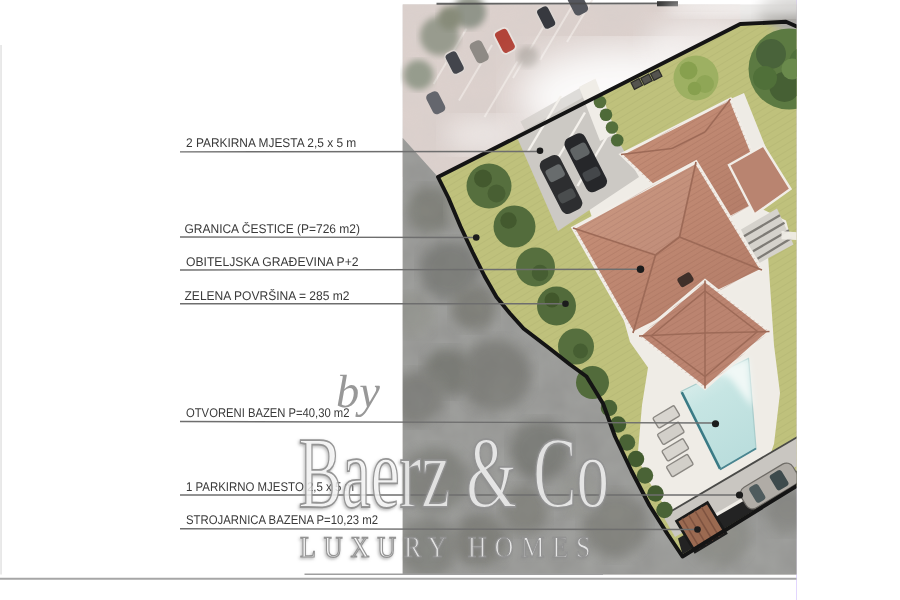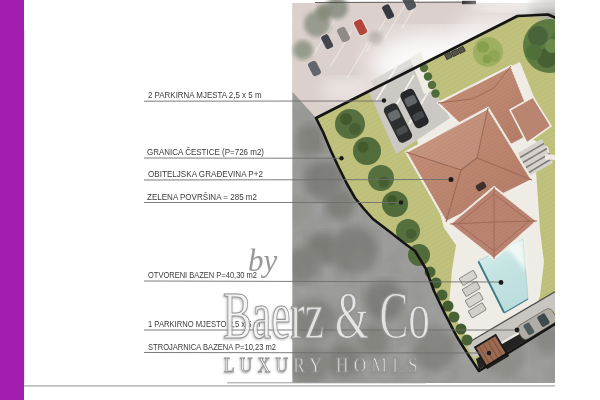--- a/index.html
+++ b/index.html
@@ -1,17 +1,17 @@
 <!DOCTYPE html>
 <html><head>
 <meta charset="utf-8">
 <style>
   html,body{margin:0;padding:0;background:#ffffff;}
-  #page{position:relative;width:531px;height:400px;overflow:hidden;background:#a21caf;
-        font-family:"Liberation Sans",sans-serif;padding-left:24px;}
+  #page{position:relative;width:531px;height:400px;overflow:hidden;background:#8b5cf6;
+        font-family:"Liberation Sans",sans-serif;}
   svg{display:block;}
 </style>
 </head>
 <body>
 <div id="page">
 <svg width="600" height="400" viewBox="0 0 600 400" xmlns="http://www.w3.org/2000/svg">
 <defs>
   <filter id="noise" x="-5%" y="-5%" width="110%" height="110%">
     <feTurbulence type="fractalNoise" baseFrequency="0.055" numOctaves="4" seed="7" result="n"></feTurbulence>
     <feColorMatrix in="n" type="matrix" values="0 0 0 0 0.44  0 0 0 0 0.45  0 0 0 0 0.43  0 0 0 0.5 0" result="c"></feColorMatrix>

